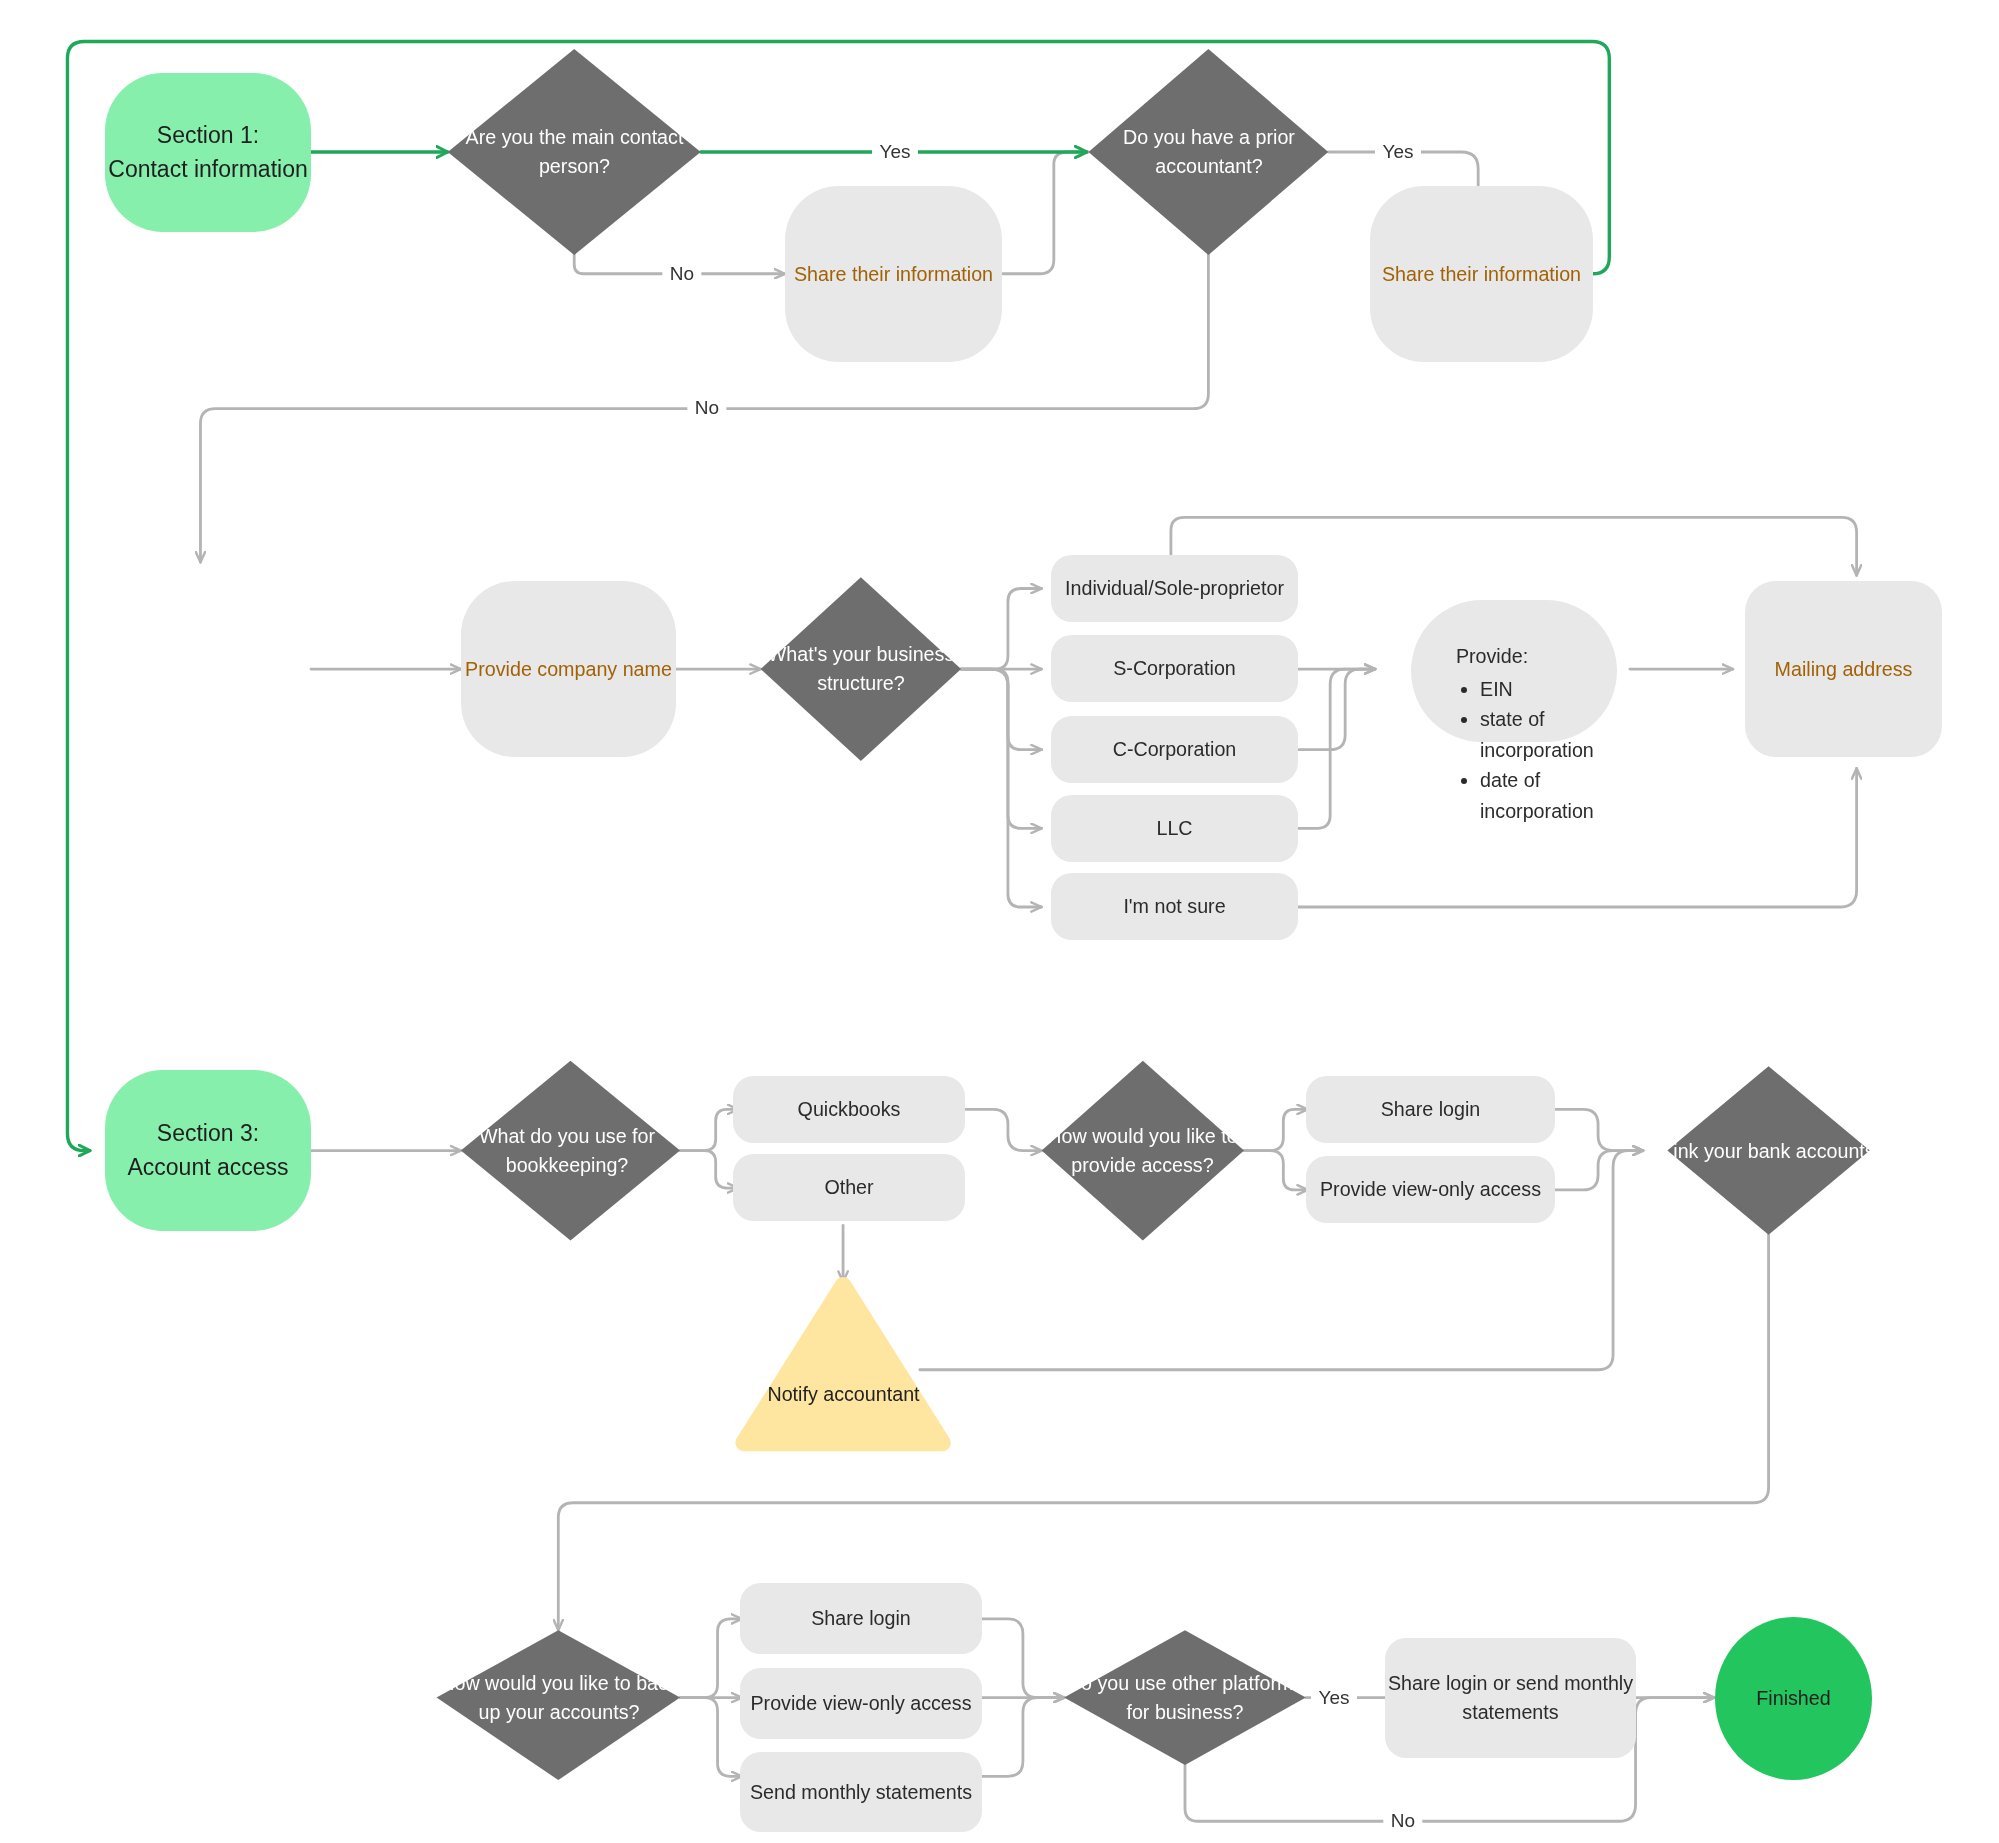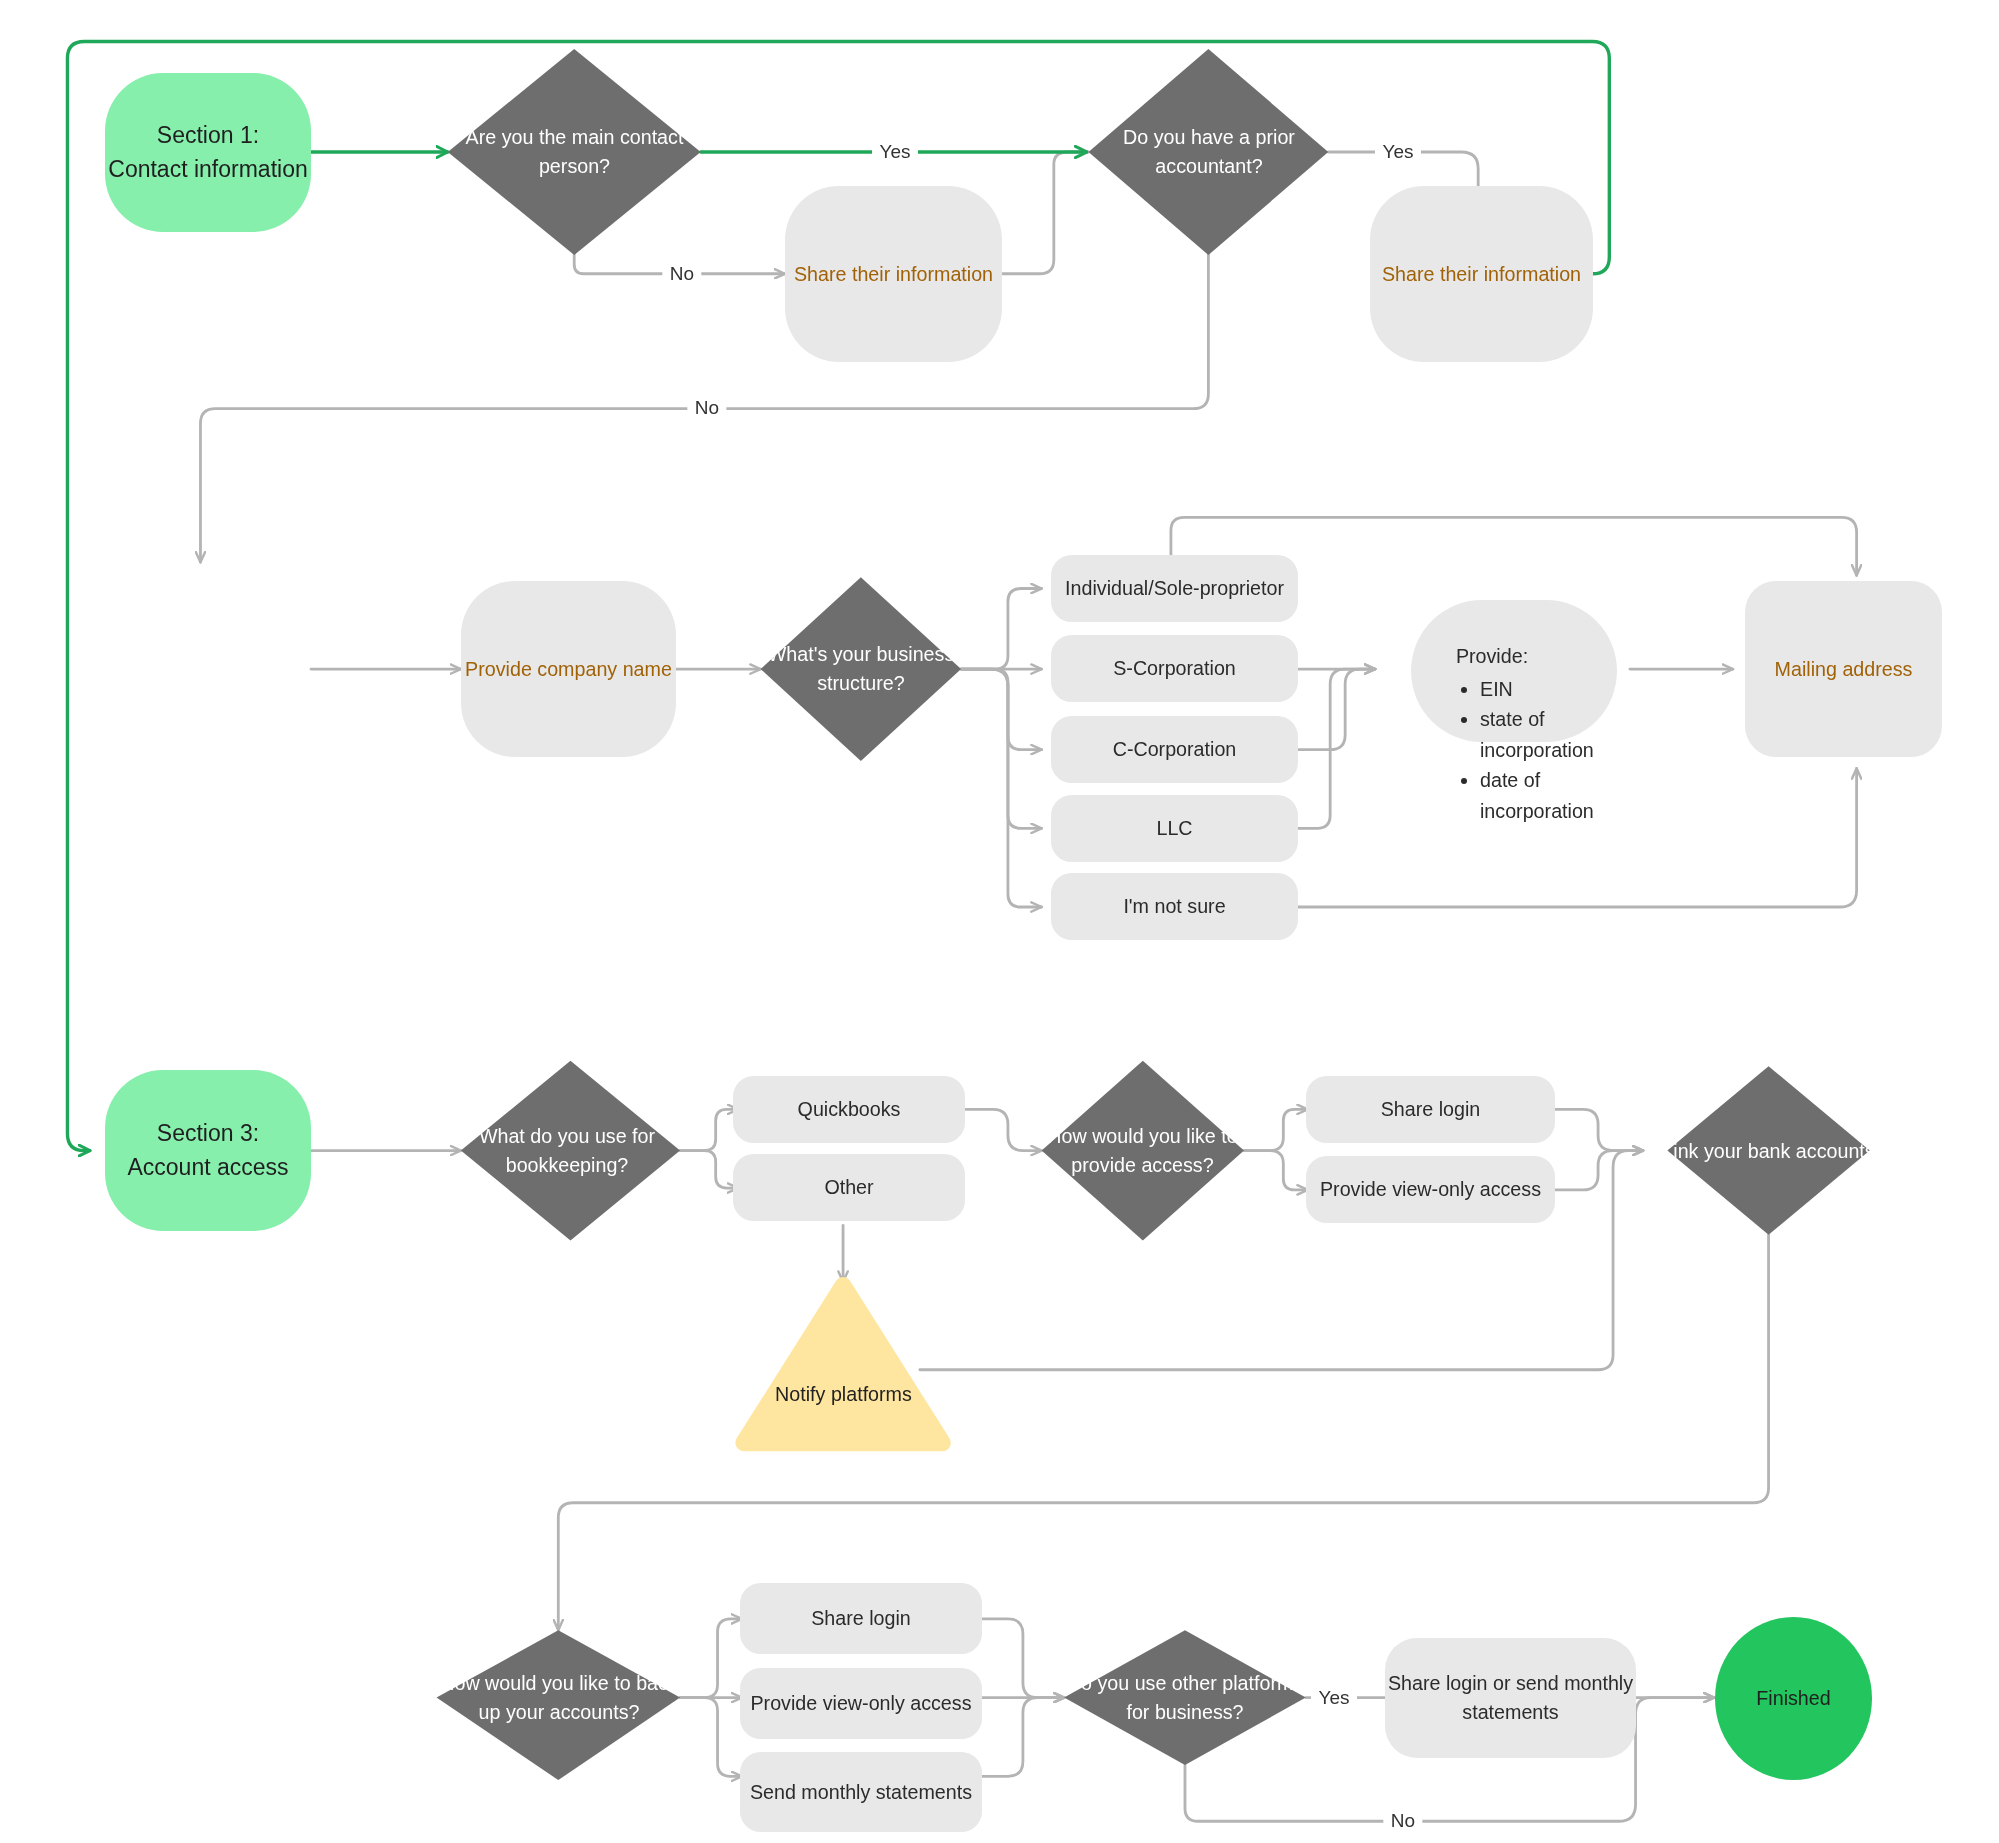--- a/index.html
+++ b/index.html
@@ -240,28 +240,28 @@
   <div class="node pill" style="left:740px;top:1583px;width:242px;height:71px;">
     <span class="lbl">Share login</span>
   </div>
   <div class="node pill" style="left:740px;top:1668px;width:242px;height:71px;">
     <span class="lbl">Provide view-only access</span>
   </div>
   <div class="node pill" style="left:740px;top:1752px;width:242px;height:80px;">
     <span class="lbl">Send monthly statements</span>
   </div>
 
-  <div class="node pill" style="left:1385px;top:1638px;width:251px;height:120px;border-radius:32px;">
+  <div class="node pill" style="left:1385px;top:1638px;width:251px;height:120px;border-radius:21px;">
     <span class="lbl">Share login or send monthly
 statements</span>
   </div>
 
   <div class="tri-label" style="left:746px;top:1357px;width:195px;height:75px;">
     <span>Notify
-platforms</span>
+accountant</span>
   </div>
 
   <div class="node finished" style="left:1715px;top:1617px;width:157px;height:163px;">
     <span class="lbl">Finished</span>
   </div>
 
   <div class="edge-label" style="left:895px;top:152px;">Yes</div>
   <div class="edge-label" style="left:682px;top:274px;">No</div>
   <div class="edge-label" style="left:1398px;top:152px;">Yes</div>
   <div class="edge-label" style="left:707px;top:408px;">No</div>

